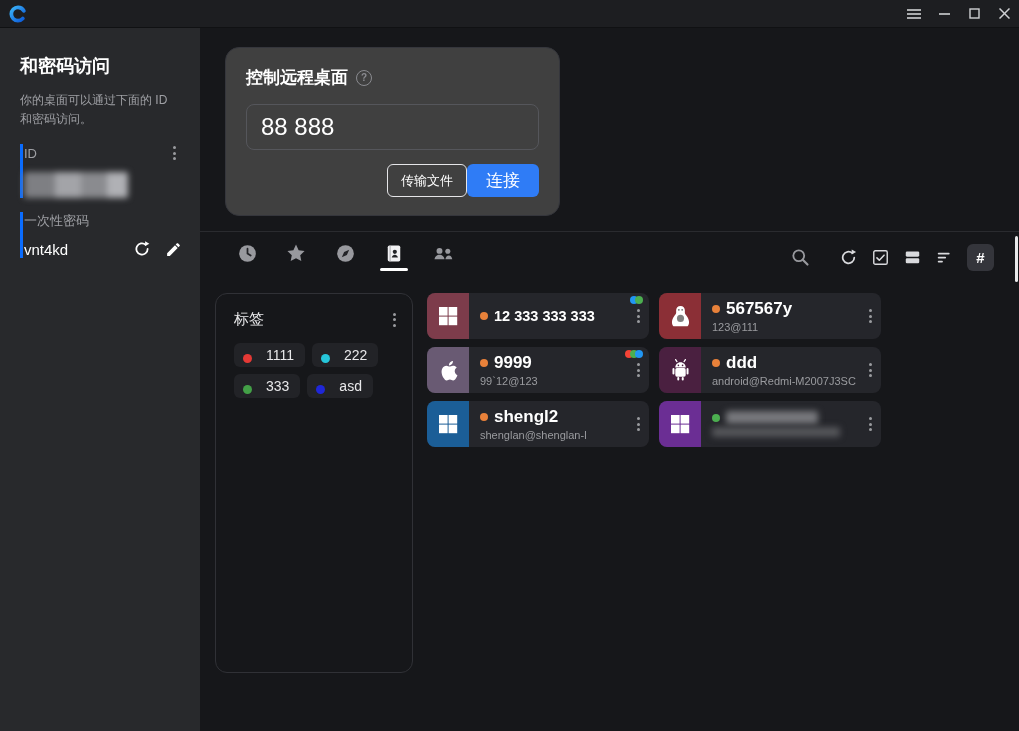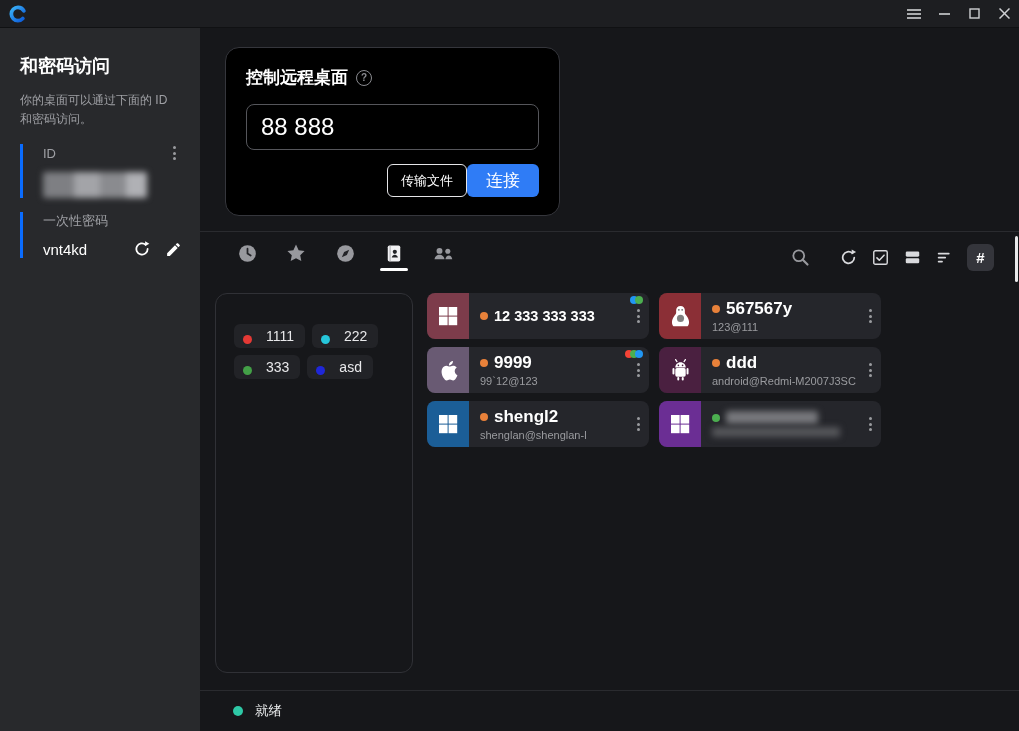--- a/index.html
+++ b/index.html
@@ -12,21 +12,21 @@
   .titlebar{height:28px;background:#1d1e21;display:flex;align-items:center;border-bottom:1px solid #101113;}
   .logo{width:20px;height:20px;margin-left:8px;}
   .win-controls{margin-left:auto;display:flex;align-items:center;}
   .win-btn{width:30px;height:28px;display:flex;align-items:center;justify-content:center;color:#cfd0d3;cursor:pointer;}
   
   .app{display:flex;height:703px;}
   .sidebar{width:200px;background:#28292c;position:relative;flex-shrink:0;}
   .sb-pad{padding:20px 18px 0 20px;}
   .sb-title{font-size:18px;font-weight:bold;margin-top:6px;}
   .sb-desc{font-size:12px;color:#9fa0a5;line-height:1.55;margin-top:13px;}
-  .sb-block{border-left:3px solid var(--accent);padding-left:20px;margin-top:16px;}
+  .sb-block{border-left:3px solid var(--accent);padding-left:1px;margin-top:16px;}
   .sb-label{font-size:13px;color:#9fa0a5;}
   .sb-row{display:flex;align-items:center;}
   .sb-dots{margin-left:auto;margin-right:4px;}
   .censor{background:#8f9094;filter:blur(3px);border-radius:2px;}
   .id-censor{width:104px;height:26px;margin-top:10px;background:
     linear-gradient(90deg,#7e7f83 0 30%,#a3a4a8 30% 55%,#8a8b8f 55% 80%,#b0b1b5 80%);}
   .otp-value{font-size:15px;color:#fff;margin-top:10px;}
   .otp-icons{margin-left:auto;display:flex;gap:14px;align-items:center;}
   .icon-btn{cursor:pointer;display:inline-flex;}
   .dots-v{display:flex;flex-direction:column;gap:2.5px;cursor:pointer;padding:2px;}
@@ -35,21 +35,21 @@
   .warning{position:absolute;left:0;right:0;top:259px;height:222px;
     background:linear-gradient(115deg,#e6399a 0%,#ee4b6f 45%,#f0795c 100%);
     padding:16px 18px;}
   .warning-text{font-size:12.5px;line-height:1.7;color:#fff;}
   .install-btn{display:block;width:148px;margin:14px auto 0;background:transparent;
     border:1px solid rgba(255,255,255,.95);border-radius:9px;color:#fff;font-size:15px;
     padding:8px 0;cursor:pointer;font-family:inherit;}
   
   .main{flex:1;display:flex;flex-direction:column;position:relative;background:#16171a;}
   .top-zone{padding:19px 0 0 25px;border-bottom:1px solid #2a2b2f;height:204px;}
-  .connect-card{width:335px;background:#000000;border:1px solid #35363c;border-radius:14px;padding:18px 20px;}
+  .connect-card{width:335px;background:#404040;border:1px solid #35363c;border-radius:14px;padding:18px 20px;}
   .cc-title-row{display:flex;align-items:center;gap:8px;}
   .cc-title{font-size:17px;font-weight:bold;}
   .help-circle{width:16px;height:16px;border-radius:50%;border:1.5px solid #8a8b90;color:#8a8b90;
     font-size:10px;display:inline-flex;align-items:center;justify-content:center;font-weight:bold;}
   .cc-input{margin-top:15px;width:100%;height:46px;background:transparent;border:1px solid #55565b;
     border-radius:8px;color:#fff;font-size:24px;padding:0 14px;font-family:inherit;outline:none;}
   .cc-btn-row{display:flex;justify-content:flex-end;margin-top:14px;}
   .btn-outline{background:transparent;border:1px solid #e5e5e8;border-radius:6px;color:#fff;
     font-size:13px;padding:5px 13px;cursor:pointer;font-family:inherit;}
   .btn-primary{background:var(--primary);border:none;border-radius:6px;color:#fff;
@@ -268,20 +268,28 @@
               <rect x="3.5" y="11" width="10.5" height="2.2" rx="1.1"></rect>
               <rect x="3.5" y="16" width="6.5" height="2.2" rx="1.1"></rect>
             </svg>
         </span>
         <span class="tool pill">#</span>
       </div>
     </div>
 
     <div class="content">
       <div class="tags-panel">
+        <div class="tags-head">
+          <span class="tags-title">标签</span>
+          <span class="sb-dots dots-v">
+              <i></i>
+              <i></i>
+              <i></i>
+            </span>
+        </div>
         <div class="chips">
           <span class="chip">
               <i class="chip-dot" style="background-color: rgb(229, 57, 53);"></i>
               <span>1111</span>
             </span>
           <span class="chip">
               <i class="chip-dot" style="background-color: rgb(38, 198, 218);"></i>
               <span>222</span>
             </span>
           <span class="chip">
@@ -443,20 +451,16 @@
           <span class="peer-menu dots-v">
               <i></i>
               <i></i>
               <i></i>
             </span>
         </div>
 
       </div>
     </div>
 
-    <div class="statusbar">
-      <span class="ready-dot" style="background-color: rgb(46, 200, 166);"></span>
-      <span class="ready-text">就绪</span>
-    </div>
 
     <div class="scroll-thumb"></div>
   </div>
 </div>
 
 </body></html>

